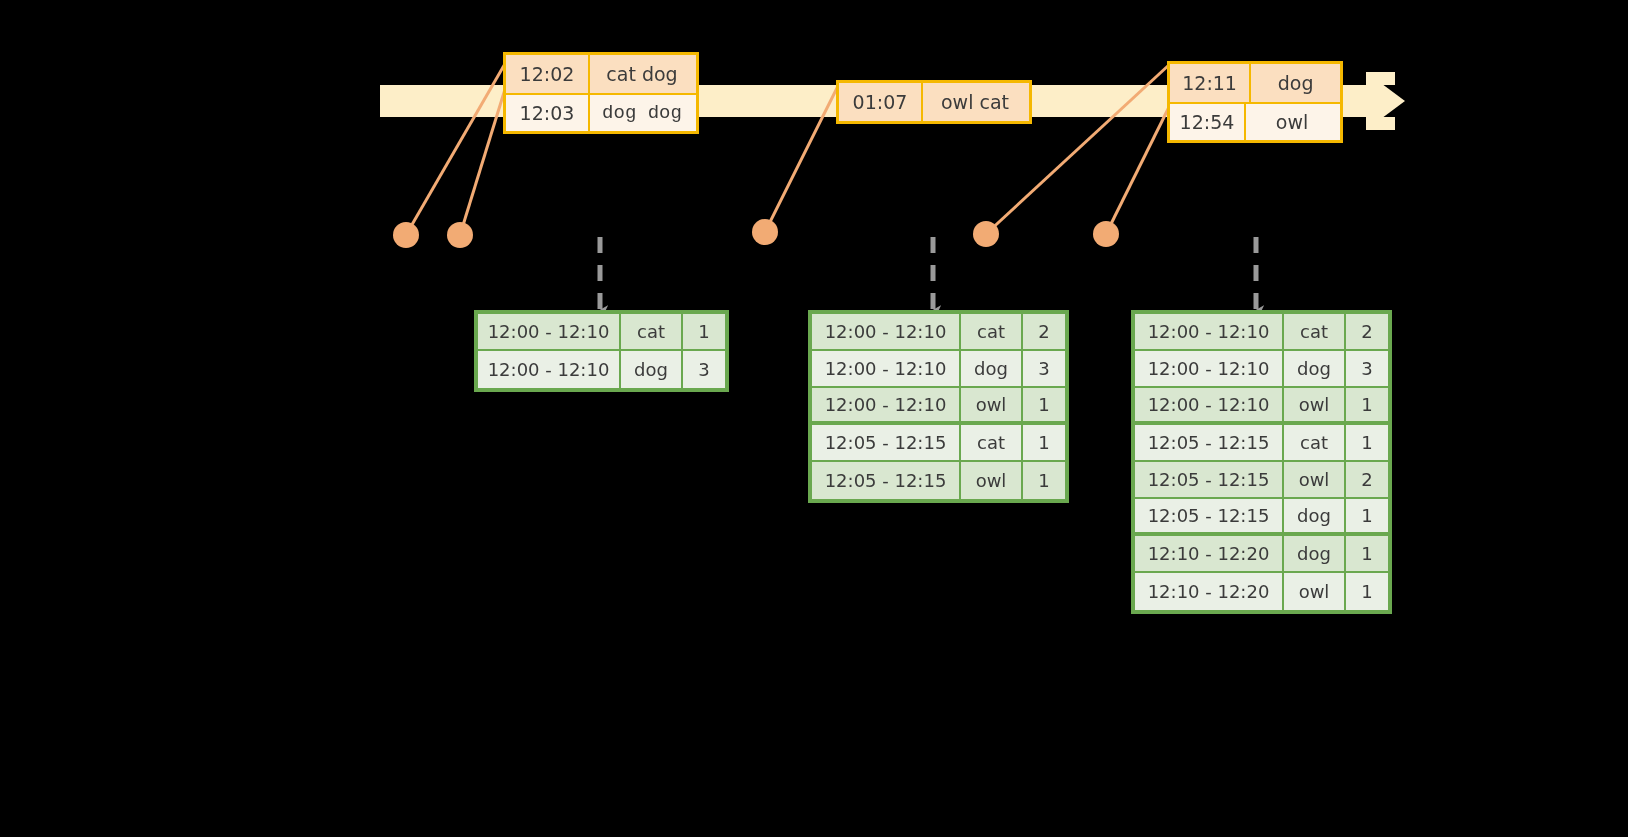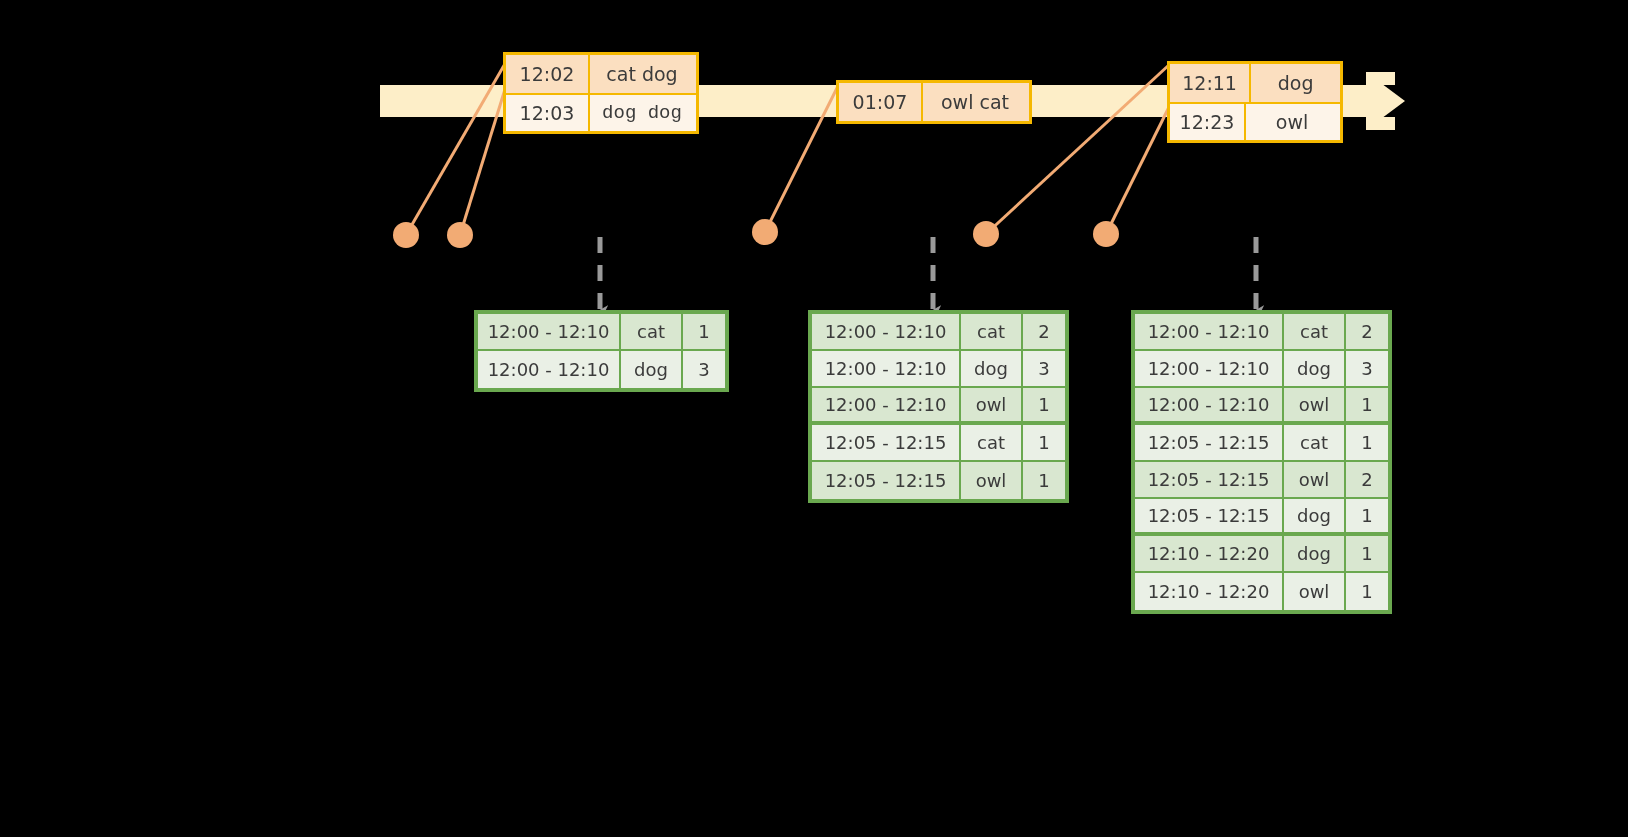--- a/index.html
+++ b/index.html
@@ -92,21 +92,21 @@
           <div class="evt-time" style="width: 84px;">01:07</div>
           <div class="evt-words" style="width: 104px;">owl cat</div>
         </div>
       </div>
       <div class="evt-box" style="left: 1167px; top: 61px; width: 176px;">
         <div class="evt-row r0">
           <div class="evt-time" style="width: 84px;">12:11</div>
           <div class="evt-words" style="width: 92px;">dog</div>
         </div>
         <div class="evt-row r1">
-          <div class="evt-time" style="width: 76px;">12:23</div>
+          <div class="evt-time" style="width: 76px;">12:54</div>
           <div class="evt-words" style="width: 92px;">owl</div>
         </div>
       </div>
     </div>
 
   <div id="tables">
       <div class="gtable" style="left: 474px; top: 310px; width: 255px;">
         <div class="grow even">
           <div class="gcell c-win" style="width: 143px;">12:00 - 12:10</div>
           <div class="gcell c-word" style="width: 62px;">cat</div>

